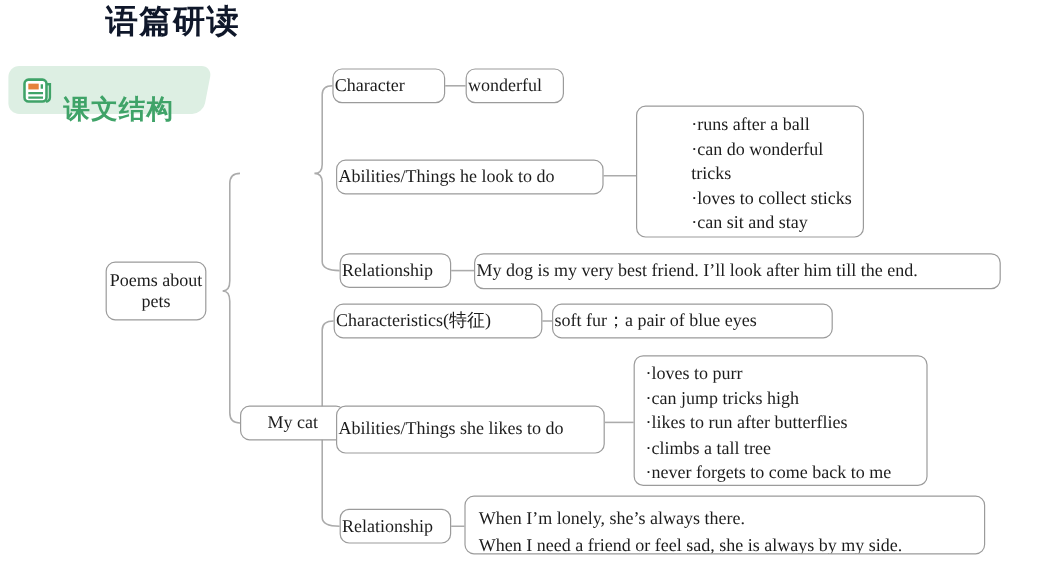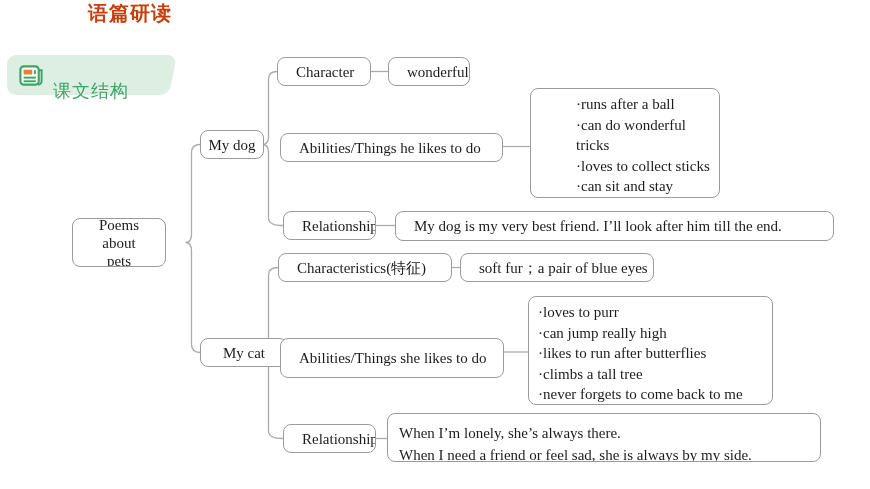--- a/index.html
+++ b/index.html
@@ -3,40 +3,40 @@
 <meta charset="utf-8">
 <style>
   html,body{margin:0;padding:0;background:#ffffff;}
   .stage{
     position:relative;width:870px;height:489px;background:#ffffff;
     overflow:hidden;font-family:"Liberation Serif","DejaVu Serif",serif;
   }
   .title{
     position:absolute;left:88px;top:0px;margin:0;
     font-family:"Liberation Sans","DejaVu Sans",sans-serif;
-    font-size:20px;font-weight:700;color:#c2410c;letter-spacing:1px;
+    font-size:27px;font-weight:700;color:#0f172a;letter-spacing:1px;
   }
   
   .badge{position:absolute;left:7px;top:55px;width:180px;height:40px;}
   .badge-main{position:absolute;left:0;top:0;bottom:0;width:150px;
     background:var(--badge-bg,#ddefe3);border-radius:9px;}
   .badge-skew{position:absolute;top:0;bottom:0;left:126px;width:40px;
     background:var(--badge-bg,#ddefe3);border-radius:9px;transform:skewX(-11deg);}
   .badge-content{position:absolute;left:0;top:0;bottom:0;display:flex;
     align-items:center;gap:8px;padding-left:11px;}
   .badge-label{
     font-family:"Liberation Sans","DejaVu Sans",sans-serif;
-    font-size:18px;font-weight:400;color:var(--badge-green,#3fa368);letter-spacing:1px;margin-top:31px;
+    font-size:22px;font-weight:700;color:var(--badge-green,#3fa368);letter-spacing:1px;margin-top:31px;
   }
   
   .node{
     position:absolute;box-sizing:border-box;background:#fff;
     border:1px solid #9b9b9b;border-radius:8px;
     font-size:15px;color:#1c1c1c;line-height:18px;
-    display:flex;align-items:center;padding:0 18px;white-space:nowrap;
+    display:flex;align-items:center;padding:0 1px;white-space:nowrap;
     overflow:hidden;
   }
   .node--center{justify-content:center;text-align:center;}
   .node--multi{display:block;white-space:pre-line;padding:5px 9px;}
   .node--wrap{white-space:normal;}
   .connectors{position:absolute;left:0;top:0;pointer-events:none;}
   .connectors path{stroke:#ababab;stroke-width:1.3;fill:none;}
   .news-icon{display:block;}
 </style>
 </head>
@@ -71,45 +71,44 @@
     <path d="M278 267.5 Q268.5 267.5 268.5 275 L268.5 345 Q268.5 352.5 262 352.5 Q268.5 352.5 268.5 360 L268.5 431 Q268.5 438.5 283 438.5"></path>
 
     <path d="M371 71.5 H388"></path>
     <path d="M503 146.5 H530"></path>
     <path d="M376 225.5 H395"></path>
     <path d="M452 267.5 H460"></path>
     <path d="M504 352 H528"></path>
     <path d="M376 438.5 H387"></path>
   </svg>
 
-  <div class="node node--center node--wrap" style="left:72px;top:218px;width:94px;height:49px;justify-content:center;">Poems about pets</div>
+  <div class="node node--center node--wrap" style="left:88px;top:218px;width:84px;height:49px;justify-content:center;">Poems about pets</div>
 
-  <div class="node node--center" style="left:200px;top:130px;width:64px;height:29px;justify-content:center;">My dog</div>
 
   <div class="node" style="left:277px;top:57px;width:94px;height:29px;">Character</div>
   <div class="node" style="left:388px;top:57px;width:82px;height:29px;">wonderful</div>
 
-  <div class="node" style="left:280px;top:133px;width:223px;height:29px;">Abilities/Things he likes to do</div>
+  <div class="node" style="left:280px;top:133px;width:223px;height:29px;">Abilities/Things he look to do</div>
   <div class="node node--multi" style="left:530px;top:88px;width:190px;height:110px;line-height:20.5px;padding-left:45px;">·runs after a ball
 ·can do wonderful tricks
 ·loves to collect sticks
 ·can sit and stay
 ·loves to eat and to play</div>
 
   <div class="node" style="left:283px;top:211px;width:93px;height:29px;">Relationship</div>
   <div class="node" style="left:395px;top:211px;width:439px;height:30px;">My dog is my very best friend. I’ll look after him till the end.</div>
 
   <div class="node node--center" style="left:200px;top:338px;width:88px;height:29px;justify-content:center;">My cat</div>
 
   <div class="node" style="left:278px;top:253px;width:174px;height:29px;text-align:center;">Characteristics(特征)</div>
-  <div class="node" style="left:460px;top:253px;width:194px;height:29px;">soft fur；a pair of blue eyes</div>
+  <div class="node" style="left:460px;top:253px;width:234px;height:29px;">soft fur；a pair of blue eyes</div>
 
   <div class="node" style="left:280px;top:338px;width:224px;height:40px;">Abilities/Things she likes to do</div>
   <div class="node node--multi" style="left:528px;top:296px;width:245px;height:109px;line-height:20.5px;">·loves to purr
-·can jump really high
+·can jump tricks high
 ·likes to run after butterflies
 ·climbs a tall tree
 ·never forgets to come back to me</div>
 
   <div class="node" style="left:283px;top:424px;width:93px;height:29px;">Relationship</div>
   <div class="node node--multi" style="left:387px;top:413px;width:434px;height:49px;line-height:22px;padding:8px 11px;">When I’m lonely, she’s always there.
 When I need a friend or feel sad, she is always by my side.</div>
 
 </div>
 

